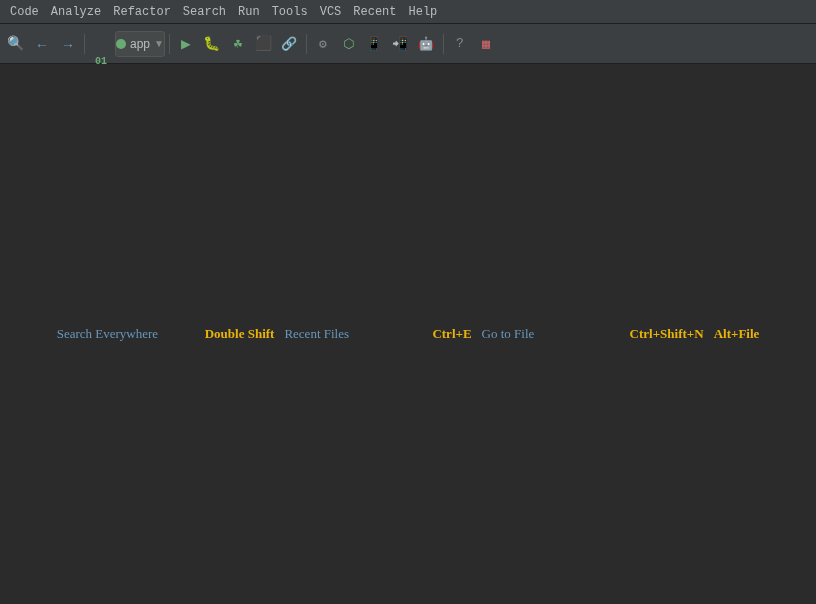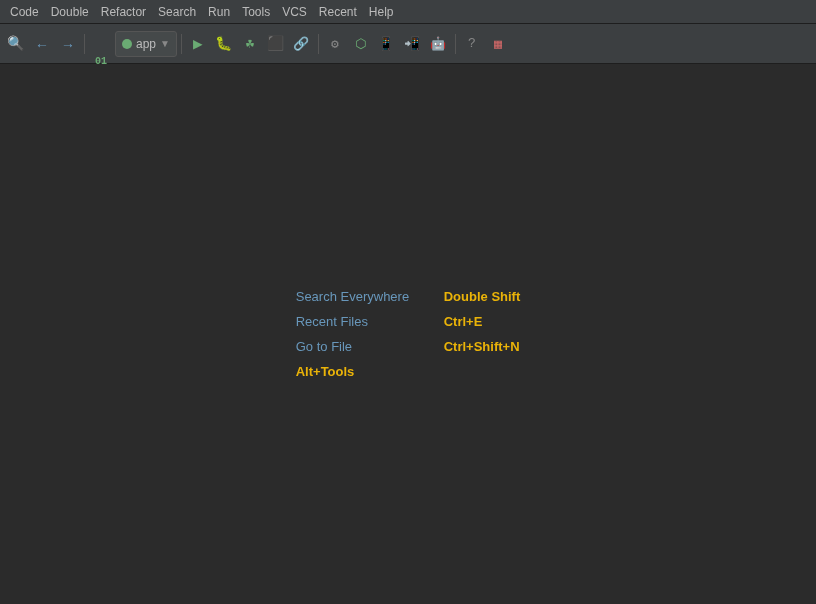--- a/index.html
+++ b/index.html
@@ -18,21 +18,21 @@
       background-color: #3c3f41;
       display: flex;
       align-items: center;
       height: 24px;
       padding: 0 4px;
       border-bottom: 1px solid #1e1e1e;
     }
 
     .menu-item {
       color: #bbbbbb;
-      font-family: Liberation Sans, sans-serif;
+      font-family: Liberation Mono, monospace;
       font-size: 12px;
       padding: 0 6px;
       height: 100%;
       display: flex;
       align-items: center;
       cursor: pointer;
       white-space: nowrap;
     }
 
     
@@ -63,21 +63,21 @@
       background-color: #555;
       margin: 0 2px;
     }
 
     .app-selector {
       display: flex;
       align-items: center;
       background-color: #45494a;
       border: 1px solid #555;
       border-radius: 3px;
-      padding: 2px 6px;
+      padding: 2px 0;
       height: 26px;
       cursor: pointer;
       gap: 4px;
       font-family: Arial, sans-serif;
       font-size: 12px;
       color: #bbbbbb;
     }
 
     .app-selector-arrow {
       font-size: 10px;
@@ -89,24 +89,23 @@
       background-color: #2b2b2b;
       width: 100%;
       height: calc(604px - 64px);
       display: flex;
       align-items: center;
       justify-content: center;
     }
 
     .hint-container {
       display: flex;
-      flex-direction: column;
       gap: 10px;
       font-size: 13px;
-      font-family: Liberation Sans, sans-serif;
+      font-family: Liberation Serif, serif;
     }
 
     .hint-row {
       display: flex;
       align-items: baseline;
       gap: 8px;
     }
 
     .hint-action {
       color: #6897bb;
@@ -146,21 +145,21 @@
     .icon-green { color: #6aab73; }
     .icon-blue { color: #6897bb; }
     .icon-red { color: #cc6666; }
     .icon-gray { color: #888; }
   </style>
 </head>
 <body>
 
 <div class="menu-bar">
   <div class="menu-item">Code</div>
-  <div class="menu-item">Double</div>
+  <div class="menu-item">Analyze</div>
   <div class="menu-item">Refactor</div>
   <div class="menu-item">Search</div>
   <div class="menu-item">Run</div>
   <div class="menu-item">Tools</div>
   <div class="menu-item">VCS</div>
   <div class="menu-item">Recent</div>
   <div class="menu-item">Help</div>
 </div>
 
 <div class="toolbar">
@@ -208,17 +207,17 @@
       <span class="hint-action">Recent Files</span>
       <span class="hint-shortcut">Ctrl+E</span>
     </div>
 
     <div class="hint-row">
       <span class="hint-action">Go to File</span>
       <span class="hint-shortcut">Ctrl+Shift+N</span>
     </div>
 
     <div class="hint-row">
-      <span class="hint-shortcut">Alt+Tools</span>
+      <span class="hint-shortcut">Alt+File</span>
     </div>
 
   </div>
 </div>
 
 </body></html>

